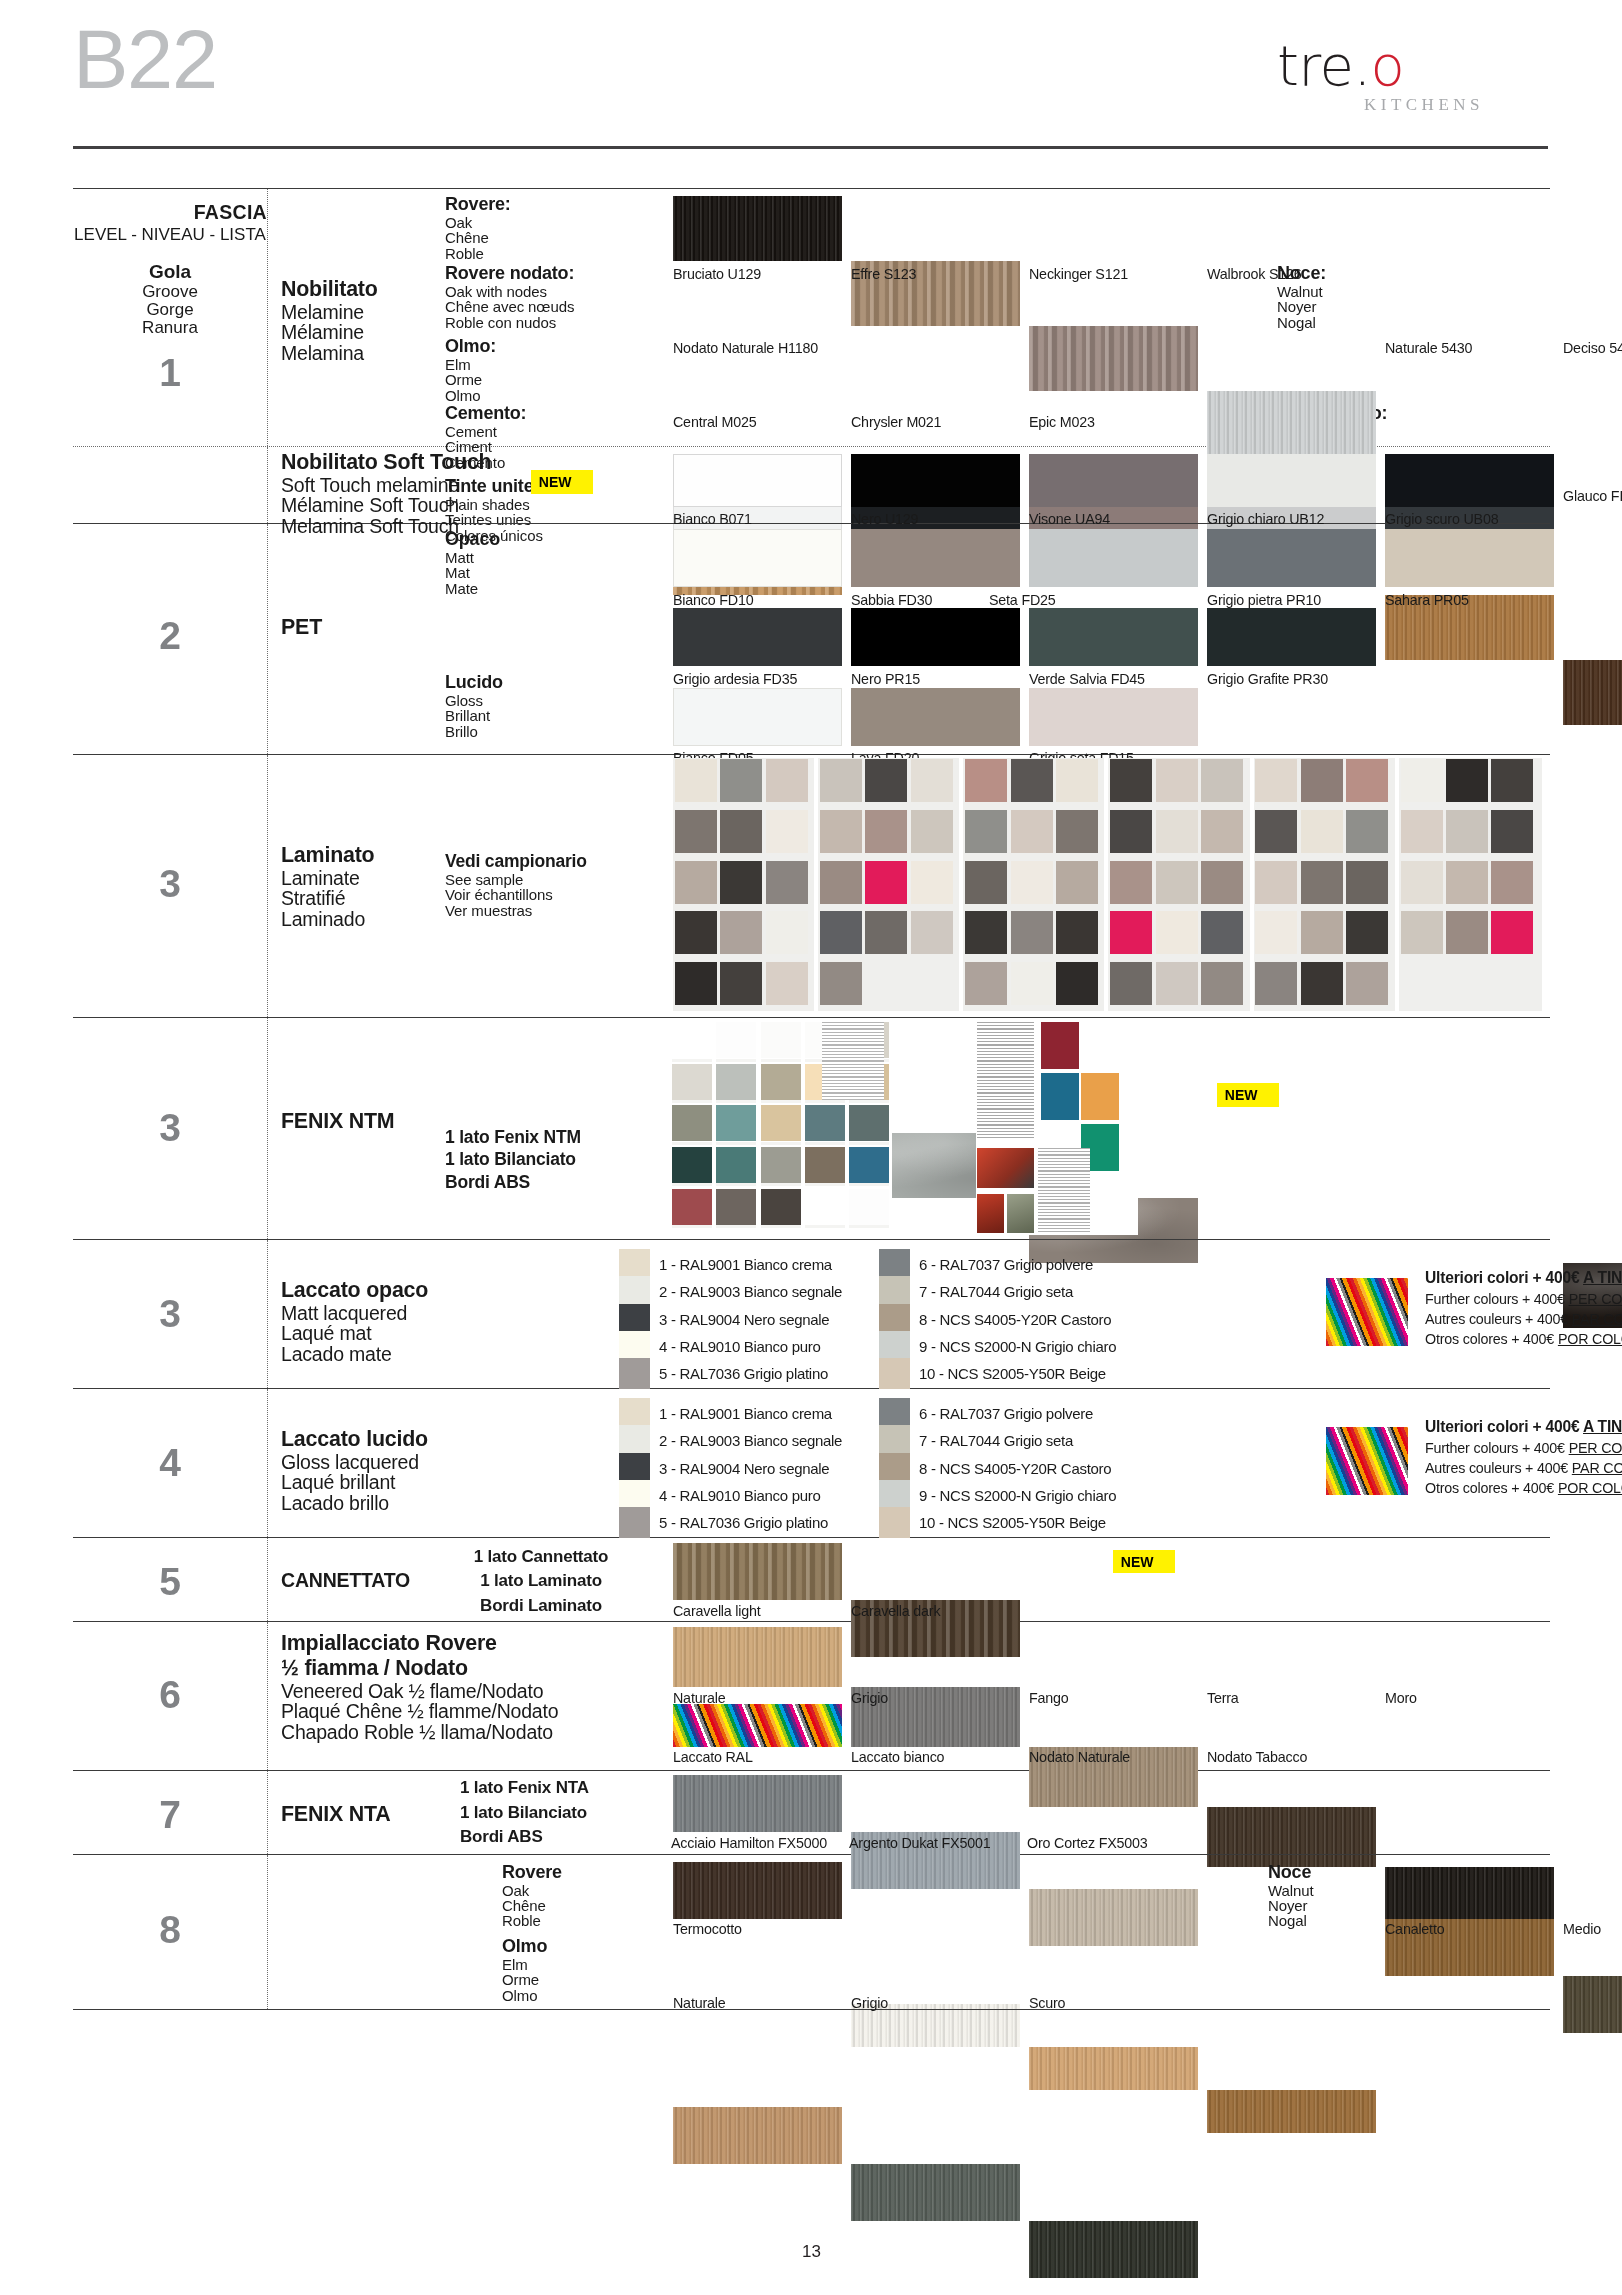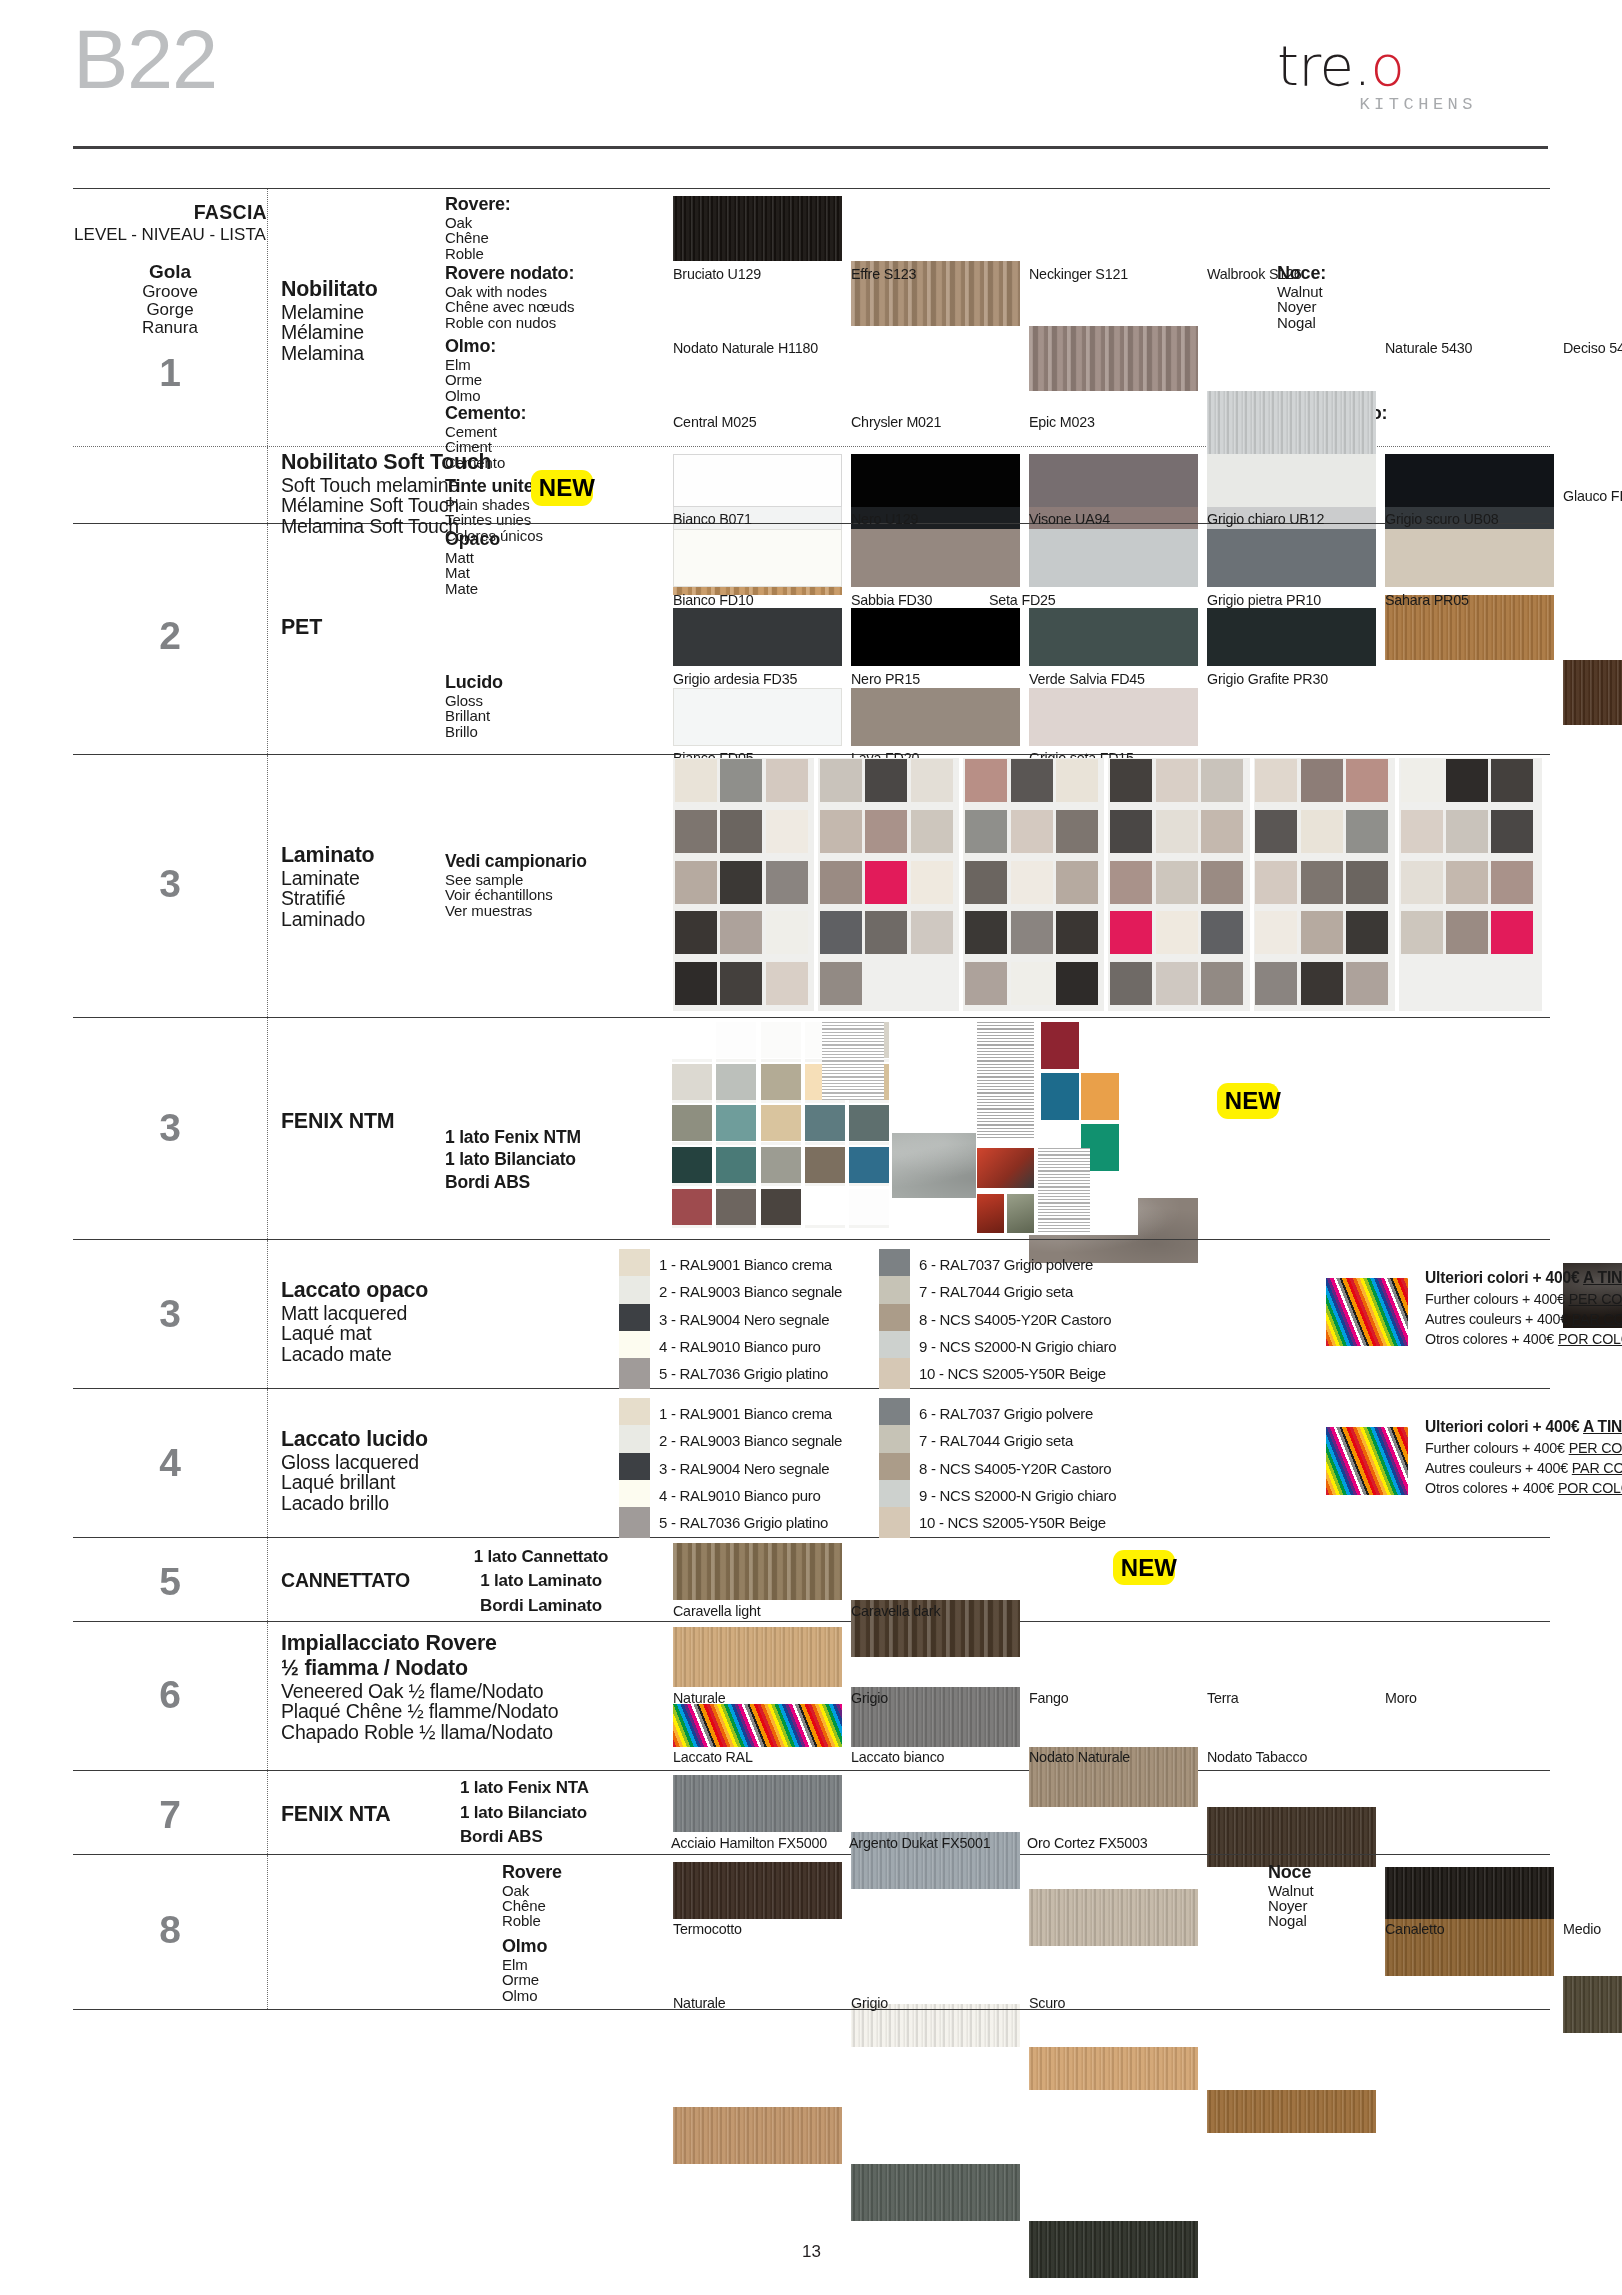--- a/index.html
+++ b/index.html
@@ -21,22 +21,22 @@
   }
   .hdr-titles { position:absolute; left:307px; top:70px; white-space:nowrap; }
   .hdr-it { font-size:31px; font-weight:bold; color:#58595b; letter-spacing:-0.3px; }
   .hdr-rest { font-size:29px; font-weight:400; color:#231f20; letter-spacing:-0.2px; }
   .hdr-rule { position:absolute; left:73px; top:146px; width:1475px; height:2.6px; background:#414042; }
 
   .logo { position:absolute; left:1277px; top:38px; width:214px; height:84px; }
   .logo-main { font-size:56px; font-weight:300; color:#231f20; letter-spacing:-0.6px; line-height:1;
                font-family:"DejaVu Sans", sans-serif; }
   .logo-o { color:#cf2030; }
-  .logo-sub { position:absolute; right:14px; top:57px; font-size:17px; letter-spacing:4.5px;
-              color:#a7a9ac; font-family:Liberation Mono, monospace; }
+  .logo-sub { position:absolute; right:7px; top:57px; font-size:17px; letter-spacing:4.5px;
+              color:#a7a9ac; font-family:Liberation Serif, serif; }
 
   
   .tbl { position:absolute; left:73px; top:188px; width:1477px; }
   .row { position:relative; width:100%; border-bottom:1.9px solid #3a3a3a; }
   .row.dotted-bot { border-bottom:1.3px dotted #6d6d6d; }
   .row:first-child { border-top:1.9px solid #3a3a3a; }
 
   .c-num { position:absolute; left:0; top:0; width:195px; height:100%;
            border-right:1.3px dotted #6d6d6d; }
   .c-body { position:relative; margin-left:195px; min-height:0.6px; }
@@ -57,22 +57,22 @@
 
   .subcat { position:absolute; }
   .subcat .b { font-size:18px; font-weight:bold; letter-spacing:-0.2px; }
   .subcat .n { font-size:15px; line-height:1.02; letter-spacing:-0.1px; }
 
   
   .sw { position:absolute; }
   .swlab { position:absolute; font-size:14.3px; letter-spacing:-0.2px; white-space:nowrap; }
 
   .newbadge { position:absolute; background:#fff200; color:#000;
-              font-size:24px; font-weight:bold; text-align:center;
-              padding:3.9px 7.8px; letter-spacing:0px;border-radius:11px; }
+              font-size:14px; font-weight:bold; 
+              padding:3.9px 7.8px; letter-spacing:0px; }
 
   
   .ralrow { position:absolute; display:flex; align-items:center; }
   .ralchip { width:31px; height:31px; margin-right:9px; flex:0 0 auto; }
   .rallab { font-size:15px; letter-spacing:-0.3px; white-space:nowrap; }
 
   .notebox { position:absolute; }
   .notebox .l1 { font-size:15.6px; font-weight:bold; letter-spacing:-0.2px; white-space:nowrap; }
   .notebox .l { font-size:14.3px; letter-spacing:-0.2px; white-space:nowrap; margin-top:3.9px; }
   .u { text-decoration:underline; }

